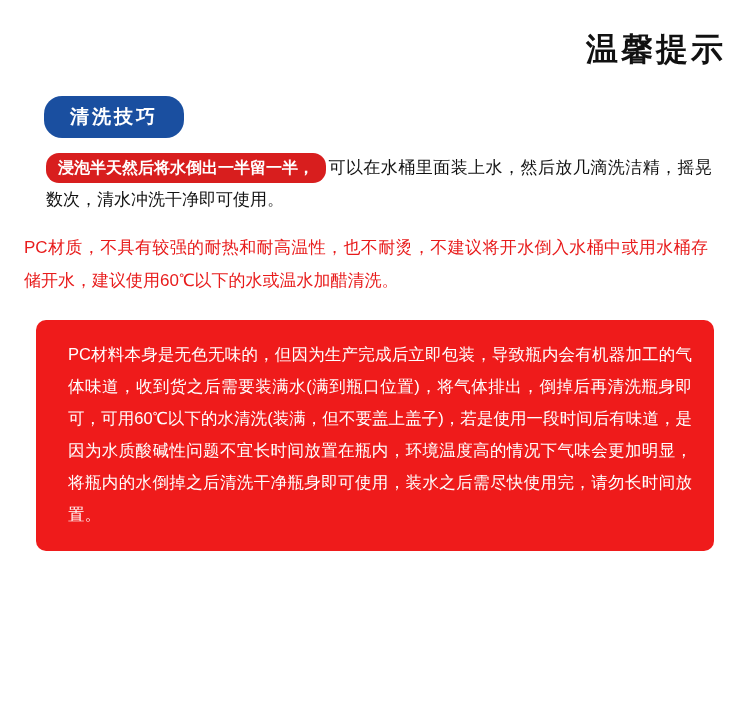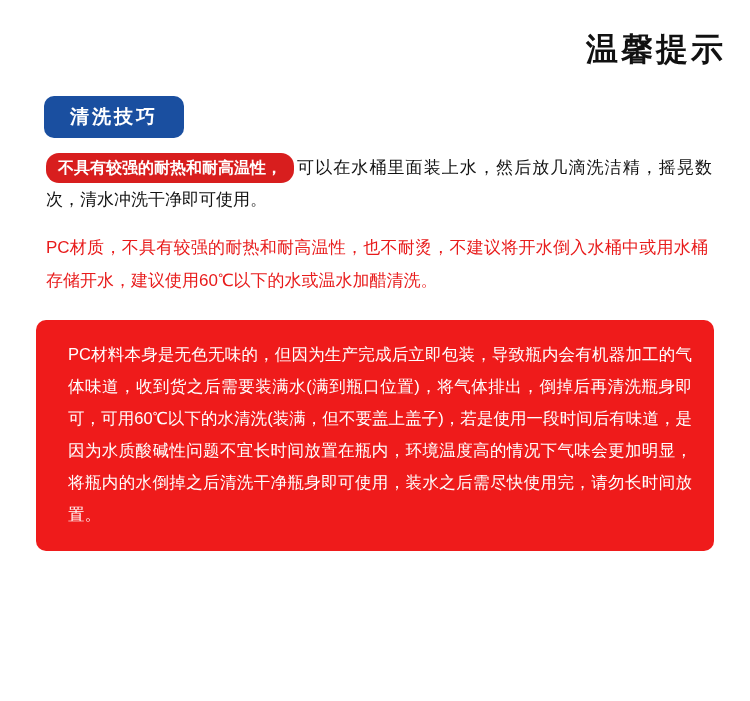--- a/index.html
+++ b/index.html
@@ -31,21 +31,21 @@
     line-height: 1.2;
   }
   .section-badge {
     display: inline-block;
     background: #1a4fa0;
     color: #ffffff;
     font-size: 19px;
     font-weight: bold;
     letter-spacing: 3px;
     padding: 8px 26px;
-    border-radius: 10px;
+    border-radius: 18px;
     margin: 0;
   }
   .badge-row {
     margin-top: 28px;
     margin-left: 20px;
   }
   .badge-row.second {
     margin-top: 30px;
   }
   .body-block {
@@ -66,21 +66,20 @@
     border-radius: 13px;
     padding: 3px 12px;
     margin-right: 2px;
     line-height: 1.5;
     vertical-align: middle;
     position: relative;
     top: -1px;
   }
   .note-block {
     margin-top: 16px;
-    margin-left: 22px;
     margin-right: 18px;
     font-size: 17px;
     line-height: 1.95;
     color: #e81b1b;
     text-align: justify;
   }
   .red-panel {
     margin: 22px 12px 0 12px;
     background: #ef1b1b;
     color: #ffffff;
@@ -99,21 +98,21 @@
 
 <div class="page">
 
   <h1 class="main-title">温馨提示</h1>
 
   <div class="badge-row">
     <span class="section-badge">清洗技巧</span>
   </div>
 
   <div class="body-block">
-    <span class="tag-pill">不具有较强的耐热和耐高温性，</span><span>可以在水桶里面装上水，然后放几滴洗洁精，摇晃数次，清水冲洗干净即可使用。</span>
+    <span class="tag-pill">浸泡半天然后将水倒出一半留一半，</span><span>可以在水桶里面装上水，然后放几滴洗洁精，摇晃数次，清水冲洗干净即可使用。</span>
   </div>
 
 
 
   <div class="note-block">PC材质，不具有较强的耐热和耐高温性，也不耐烫，不建议将开水倒入水桶中或用水桶存储开水，建议使用60℃以下的水或温水加醋清洗。</div>
 
   <div class="red-panel">
     <p>PC材料本身是无色无味的，但因为生产完成后立即包装，导致瓶内会有机器加工的气体味道，收到货之后需要装满水(满到瓶口位置)，将气体排出，倒掉后再清洗瓶身即可，可用60℃以下的水清洗(装满，但不要盖上盖子)，若是使用一段时间后有味道，是因为水质酸碱性问题不宜长时间放置在瓶内，环境温度高的情况下气味会更加明显，将瓶内的水倒掉之后清洗干净瓶身即可使用，装水之后需尽快使用完，请勿长时间放置。</p>
   </div>
 

